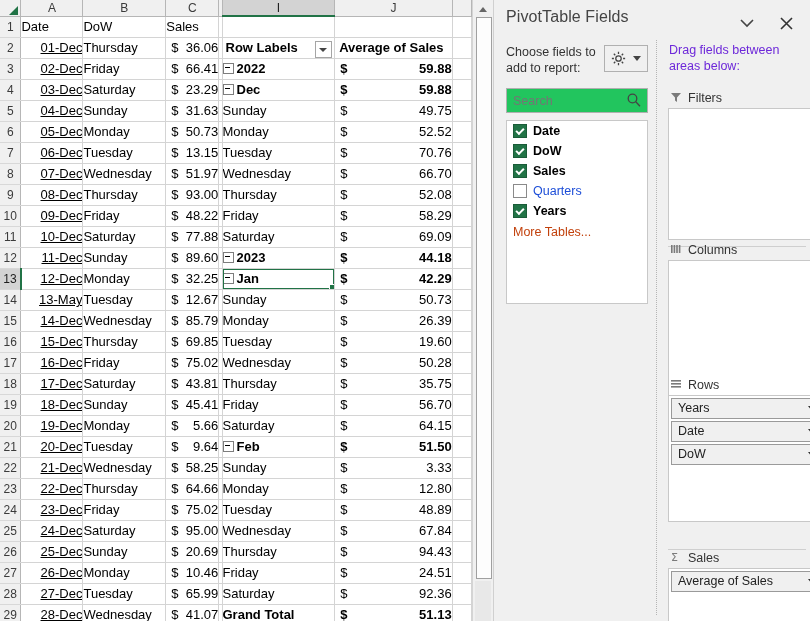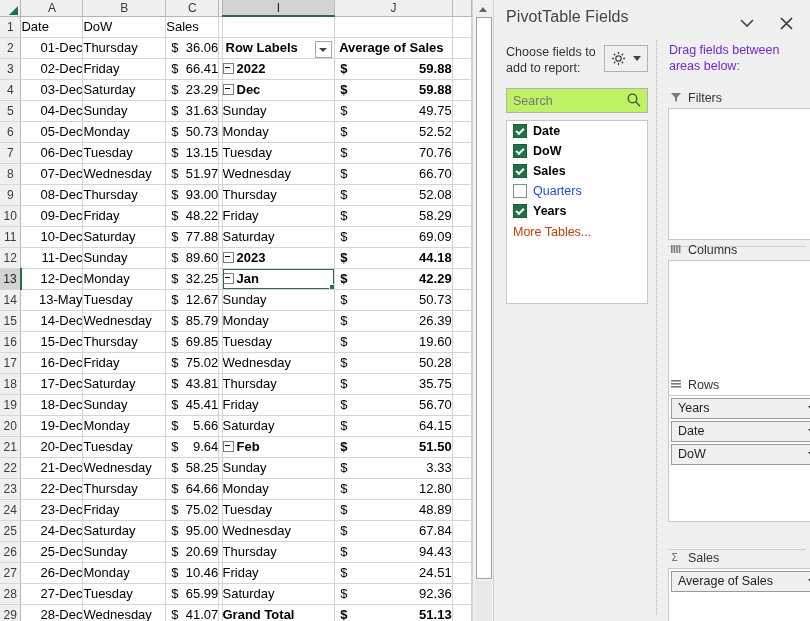--- a/index.html
+++ b/index.html
@@ -41,21 +41,21 @@
   }
   .w-a{width:66px;}
   .w-b{width:86px;}
   .w-c{width:58px;}
   .w-gap{width:3px;}
   .w-i{width:120px;}
   .w-j{width:115px;}
   .w-k{width:24px;}
 
   .txt{padding-left:4px;}
-  .num{text-align:right;padding-right:6px;}
+  .num{text-align:right;padding-right:6px;text-decoration:underline;}
   .money{position:relative;padding-right:7px;text-align:right;}
   .money .sym{position:absolute;left:5px;}
 
   
   .pv-head{background:#ccccff;font-weight:bold;border-bottom:1px solid #9999cc;}
   .pv-total{background:#ccccff;font-weight:bold;border-top:1px solid #9999cc;}
   .pv-bold{font-weight:bold;}
   .pv-yearline{border-bottom:1px solid #b8b8d8;}
   .ind0{padding-left:3px;}
   .ind1{padding-left:14px;}
@@ -97,21 +97,21 @@
   .panel-title{position:absolute;left:12px;top:8px;font-size:16px;color:#444;font-weight:normal;letter-spacing:.1px;}
   .panel-chevron{position:absolute;left:243px;top:13px;width:20px;height:20px;cursor:pointer;}
   .panel-close{position:absolute;left:283px;top:13px;width:20px;height:20px;cursor:pointer;}
   .panel-chevron svg,.panel-close svg{display:block;}
 
   .choose-label{position:absolute;left:12px;top:44px;width:110px;font-size:12.5px;color:#333;line-height:16px;}
   .gear-btn{position:absolute;left:110px;top:45px;width:42px;height:25px;background:#f0f0f0;border:1px solid #b0b0b0;}
   .gear-btn .gico{position:absolute;left:5px;top:4px;}
   .gear-btn .gcar{position:absolute;left:28px;top:10px;width:0;height:0;border-left:4px solid transparent;border-right:4px solid transparent;border-top:5px solid #444;}
 
-  .search-box{position:absolute;left:12px;top:88px;width:140px;height:23px;background:#bef264;border:1px solid #b0b0b0;}
+  .search-box{position:absolute;left:12px;top:88px;width:140px;height:23px;background:#22c55e;border:1px solid #b0b0b0;}
   .search-box input{
     position:absolute;left:4px;top:2px;width:108px;height:18px;border:0;outline:none;background:transparent;
     font-family:"Liberation Sans",sans-serif;font-size:12.5px;color:#555;
   }
   .search-box .sico{position:absolute;right:5px;top:3px;}
 
   .fieldlist{position:absolute;left:12px;top:120px;width:140px;height:182px;background:#fff;border:1px solid #c8c8c8;}
   .field-row{height:20px;line-height:20px;padding-left:6px;font-size:12.5px;white-space:nowrap;cursor:pointer;}
   .field-row .cb{display:inline-block;width:12px;height:12px;border:1px solid #8a8a8a;background:#fff;vertical-align:middle;margin-right:6px;position:relative;top:-1px;}
   .field-row.on .cb{background:#217346;border-color:#1a5c38;}

